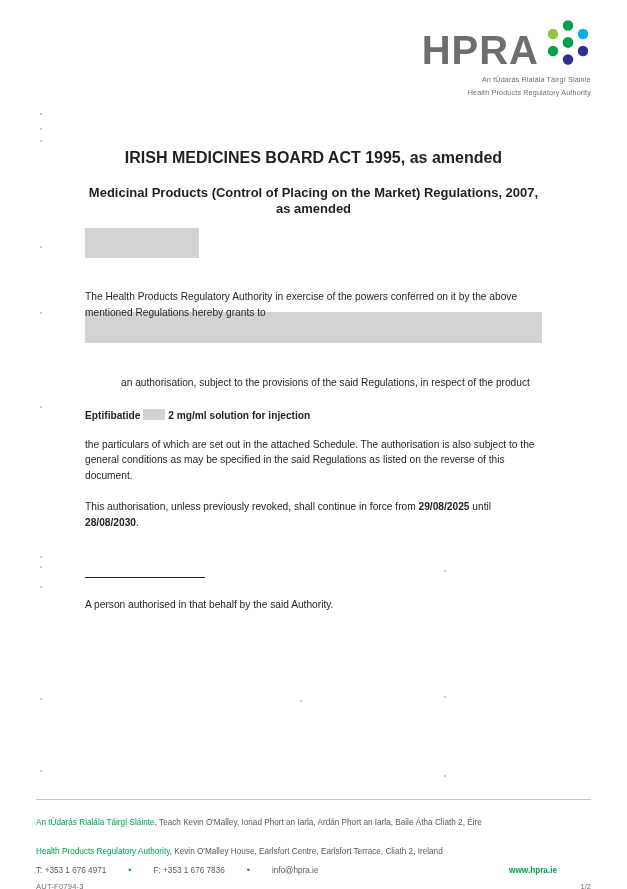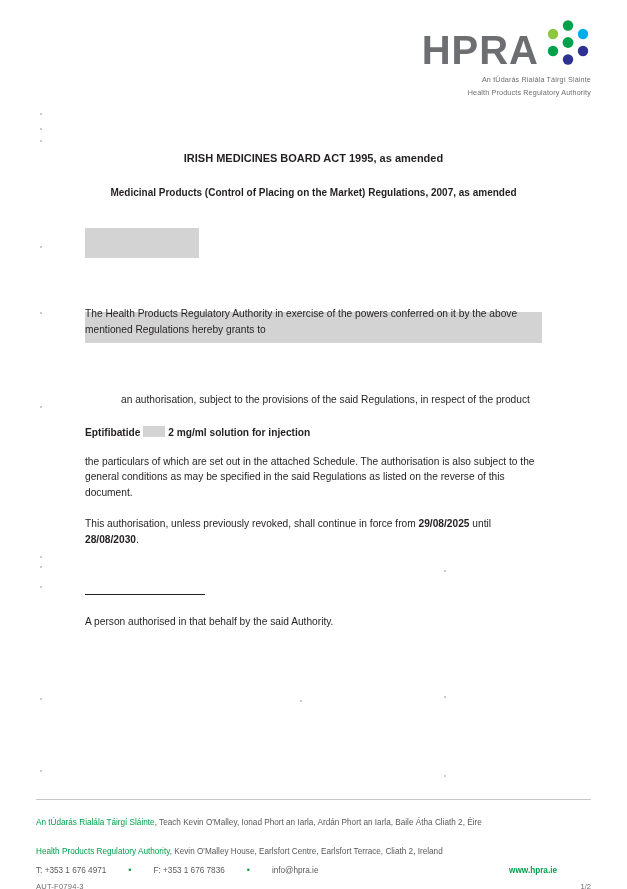--- a/index.html
+++ b/index.html
@@ -59,28 +59,28 @@
 
   
   .content {
     position: absolute;
     left: 85px;
     top: 150px;
     width: 457px;
   }
   .title {
     text-align: center;
-    font-size: 11px;
+    font-size: 16px;
     font-weight: bold;
     line-height: 16px;
     margin: 0 0 0 0;
   }
   .title2 {
     text-align: center;
-    font-size: 10px;
+    font-size: 13px;
     font-weight: bold;
     line-height: 16px;
     margin-top: 19px;
   }
   .para {
     font-size: 10.2px;
     line-height: 15.5px;
     margin-top: 16px;
   }
   .bold {
@@ -227,21 +227,21 @@
   </div>
 
   <div class="redact-box-1"></div>
   <div class="redact-box-2"></div>
 
   <div class="content">
 
     <div class="title">IRISH MEDICINES BOARD ACT 1995, as amended</div>
     <div class="title2">Medicinal Products (Control of Placing on the Market) Regulations, 2007, as amended</div>
 
-    <div class="para" style="margin-top:105px;">The Health Products Regulatory Authority in exercise of the powers conferred on it by the above mentioned Regulations hereby grants to</div>
+    <div class="para" style="margin-top:72px;">The Health Products Regulatory Authority in exercise of the powers conferred on it by the above mentioned Regulations hereby grants to</div>
 
     <div class="para" style="margin-top:55px;margin-left:36px;">an authorisation, subject to the provisions of the said Regulations, in respect of the product</div>
 
     <div class="product-line">
       <span>Eptifibatide</span>
       <span class="redact-inline"></span>
       <span>2 mg/ml solution for injection</span>
     </div>
 
     <div class="para">the particulars of which are set out in the attached Schedule. The authorisation is also subject to the general conditions as may be specified in the said Regulations as listed on the reverse of this document.</div>

